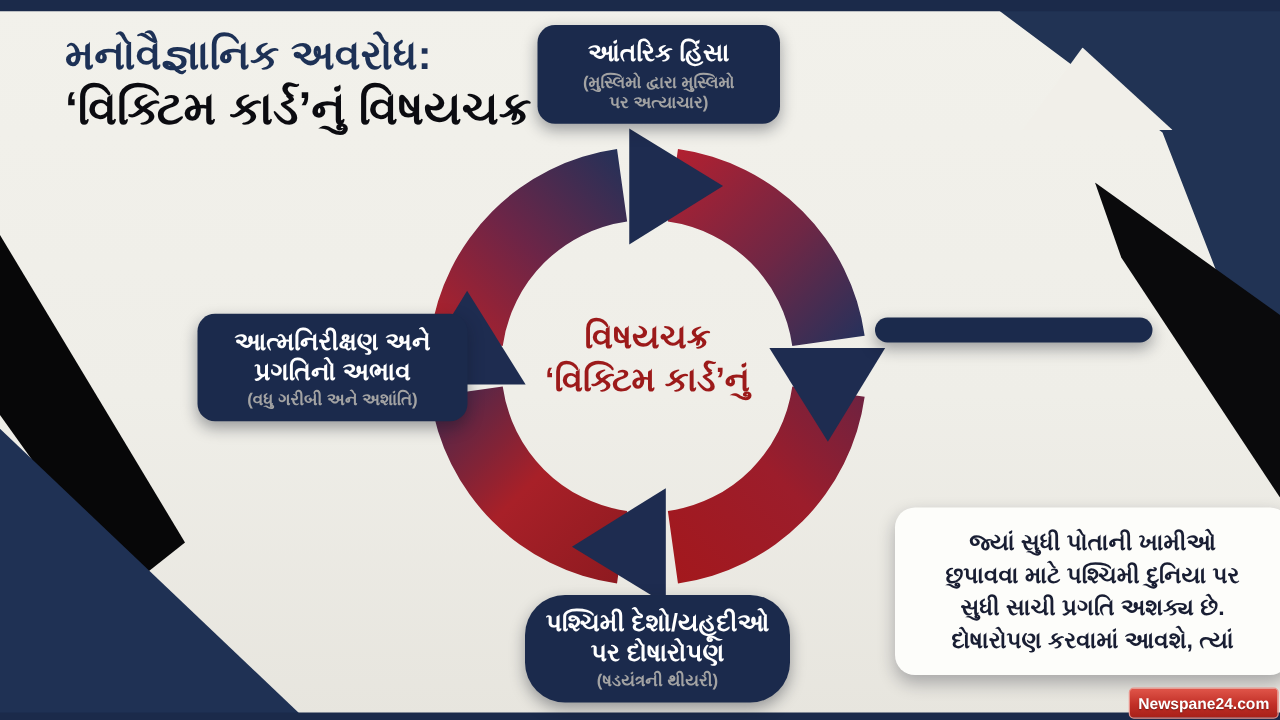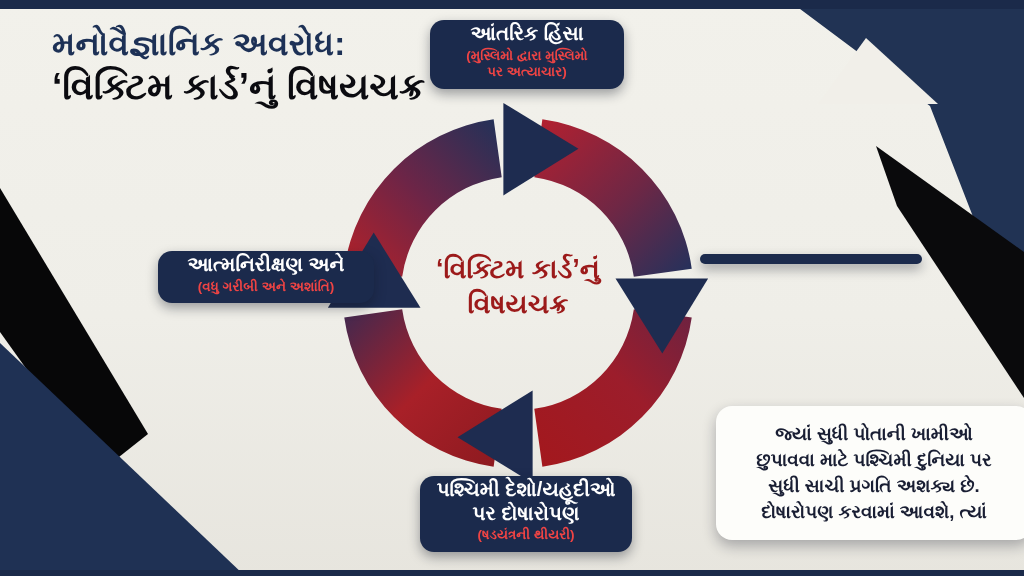--- a/index.html
+++ b/index.html
@@ -21,27 +21,27 @@
   .shape-l-black{left:0;top:0;width:1024px;height:576px;background:#070708;
     clip-path:polygon(0 188px,148px 434px,100px 472px,0 332px);}
   .shape-bl-navy{left:0;top:0;width:1024px;height:576px;background:#1f3154;
     clip-path:polygon(0 343px,245px 576px,0 576px);}
   
   .title{left:30px;top:24px;width:400px;line-height:1.22;margin-left:22px;}
   .title .l1{font-size:33px;font-weight:bold;color:#1d3156;letter-spacing:.2px;}
   .title .l2{font-size:37px;font-weight:bold;color:#0b0b10;}
   
   .node{background:#1b2a4c;border-radius:14px;color:#ffffff;text-align:center;
-    padding:2px 8px 8px 8px;box-shadow:0 5px 12px rgba(15,20,35,.38);}
+    padding:12px 8px 8px 8px;box-shadow:0 5px 12px rgba(15,20,35,.38);}
   .node .nt{font-size:20px;font-weight:bold;line-height:1.18;}
-  .node .ns{font-size:13.5px;font-weight:bold;color:#ef4444;line-height:1.25;margin-top:2px;}
+  .node .ns{font-size:13.5px;font-weight:bold;color:#a3a3a3;line-height:1.25;margin-top:2px;}
   .node-top{left:430px;top:20px;width:178px;}
   .node-left{left:158px;top:251px;width:200px;}
   .node-right{left:700px;top:254px;width:206px;}
-  .node-bottom{left:420px;top:476px;width:196px;}
+  .node-bottom{left:420px;top:476px;width:196px;border-radius:32px;}
   
   .ring{left:323px;top:98px;width:390px;height:390px;}
   .center-label{left:408px;top:252px;width:220px;text-align:center;color:#9c1a1a;
     font-weight:bold;font-size:27px;line-height:1.3;}
   
   .quote{left:716px;top:406px;width:296px;background:#fdfdfa;border-radius:16px;
     box-shadow:0 6px 14px rgba(15,20,35,.30);padding:15px 10px;text-align:center;
     color:#191e33;font-weight:bold;font-size:18.5px;line-height:1.4;}
   
   .watermark{left:903px;top:550px;width:118px;height:23px;border-radius:4px;
@@ -95,22 +95,22 @@
     <path d="M378.2,225 A180,180 0 0 1 225,378.2 L216.7,318.8 A120,120 0 0 0 318.8,216.7 Z" fill="url(#gradSE)"></path>
     <path d="M175,378.2 A180,180 0 0 1 21.8,225 L81.2,216.7 A120,120 0 0 0 183.3,318.8 Z" fill="url(#gradSW)"></path>
     <path d="M21.8,175 A180,180 0 0 1 175,21.8 L183.3,81.2 A120,120 0 0 0 81.2,183.3 Z" fill="url(#gradNW)"></path>
     <polygon points="185,5 185,100 262,52" fill="#1e2c50"></polygon>
     <polygon points="300,185 395,185 348,262" fill="#1e2c50"></polygon>
     <polygon points="215,300 215,395 138,348" fill="#1e2c50"></polygon>
     <polygon points="5,215 100,215 52,138" fill="#1e2c50"></polygon>
   </svg>
 
   <div class="abs center-label">
+    <div>વિષયચક્ર</div>
     <div>‘વિક્ટિમ કાર્ડ’નું</div>
-    <div>વિષયચક્ર</div>
   </div>
 
   <div class="abs node node-top">
     <div class="nt">આંતરિક હિંસા</div>
     <div class="ns">
       <div>(મુસ્લિમો દ્વારા મુસ્લિમો</div>
       <div>પર અત્યાચાર)</div>
     </div>
   </div>
 
@@ -118,24 +118,28 @@
   </div>
 
   <div class="abs node node-bottom">
     <div class="nt">પશ્ચિમી દેશો/યહૂદીઓ</div>
     <div class="nt">પર દોષારોપણ</div>
     <div class="ns">(ષડયંત્રની થીયરી)</div>
   </div>
 
   <div class="abs node node-left">
     <div class="nt">આત્મનિરીક્ષણ અને</div>
+    <div class="nt">પ્રગતિનો અભાવ</div>
     <div class="ns">(વધુ ગરીબી અને અશાંતિ)</div>
   </div>
 
   <div class="abs quote">
     <div>જ્યાં સુધી પોતાની ખામીઓ</div>
     <div>છુપાવવા માટે પશ્ચિમી દુનિયા પર</div>
     <div>સુધી સાચી પ્રગતિ અશક્ય છે.</div>
     <div>દોષારોપણ કરવામાં આવશે, ત્યાં</div>
   </div>
 
+  <div class="abs watermark">
+    <span>Newspane24.com</span>
+  </div>
 
 </div>
 
 </body></html>

